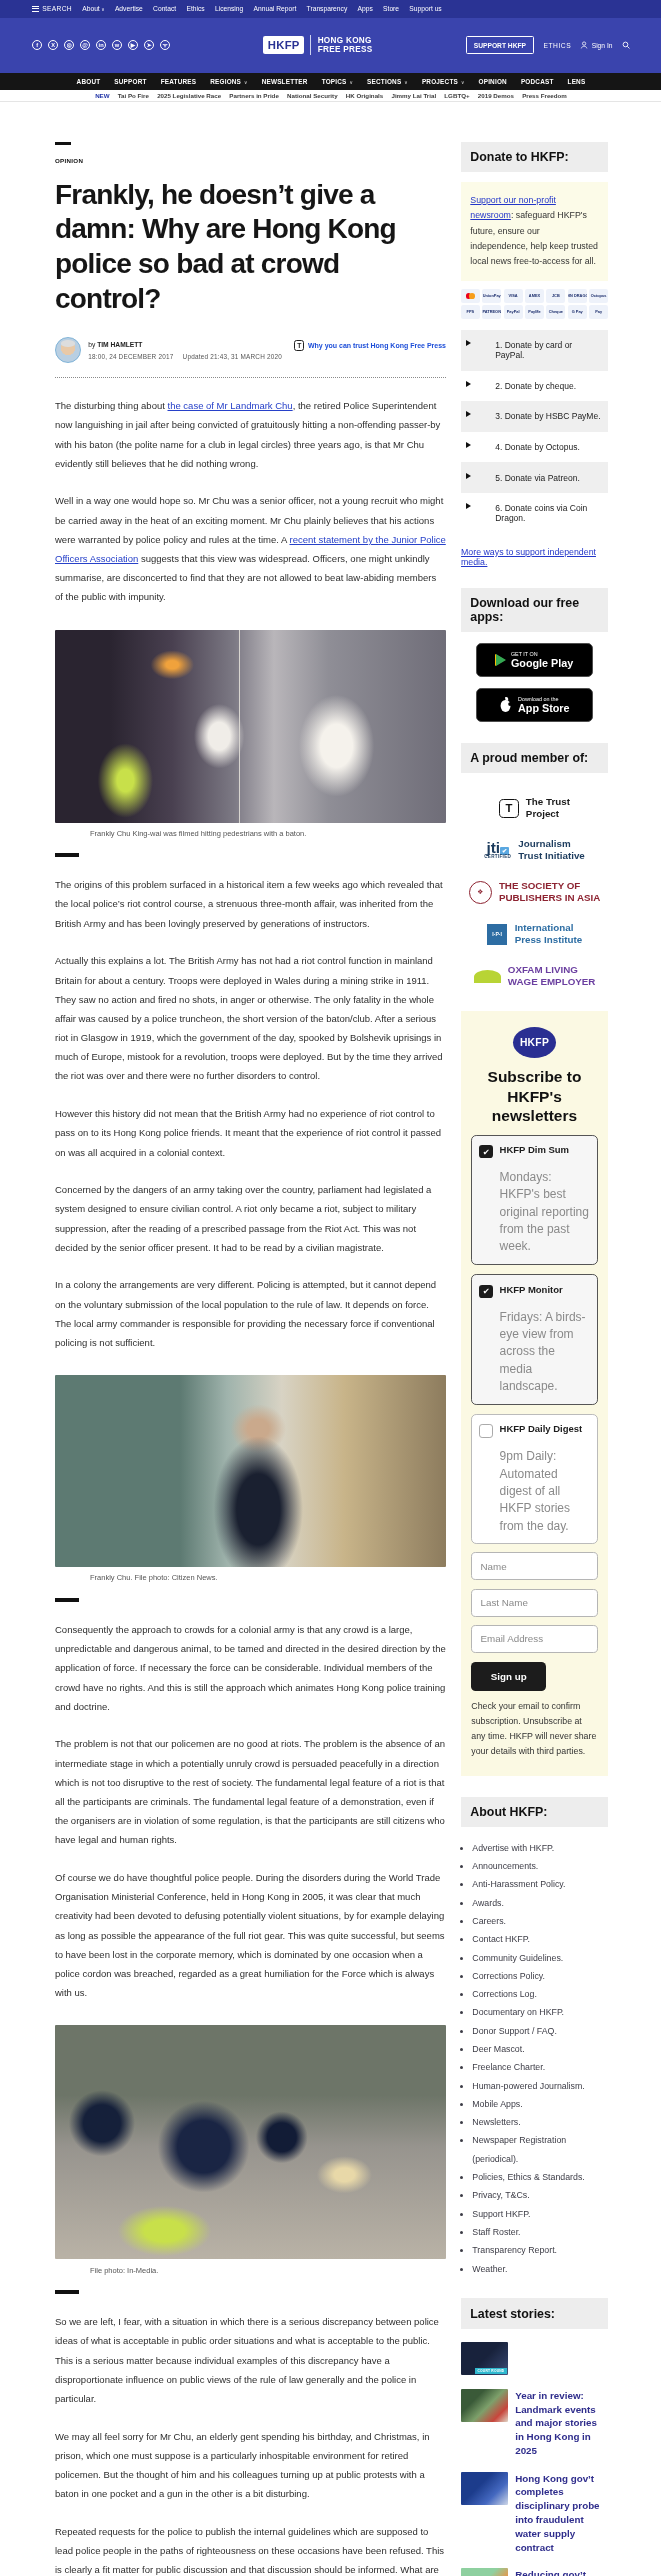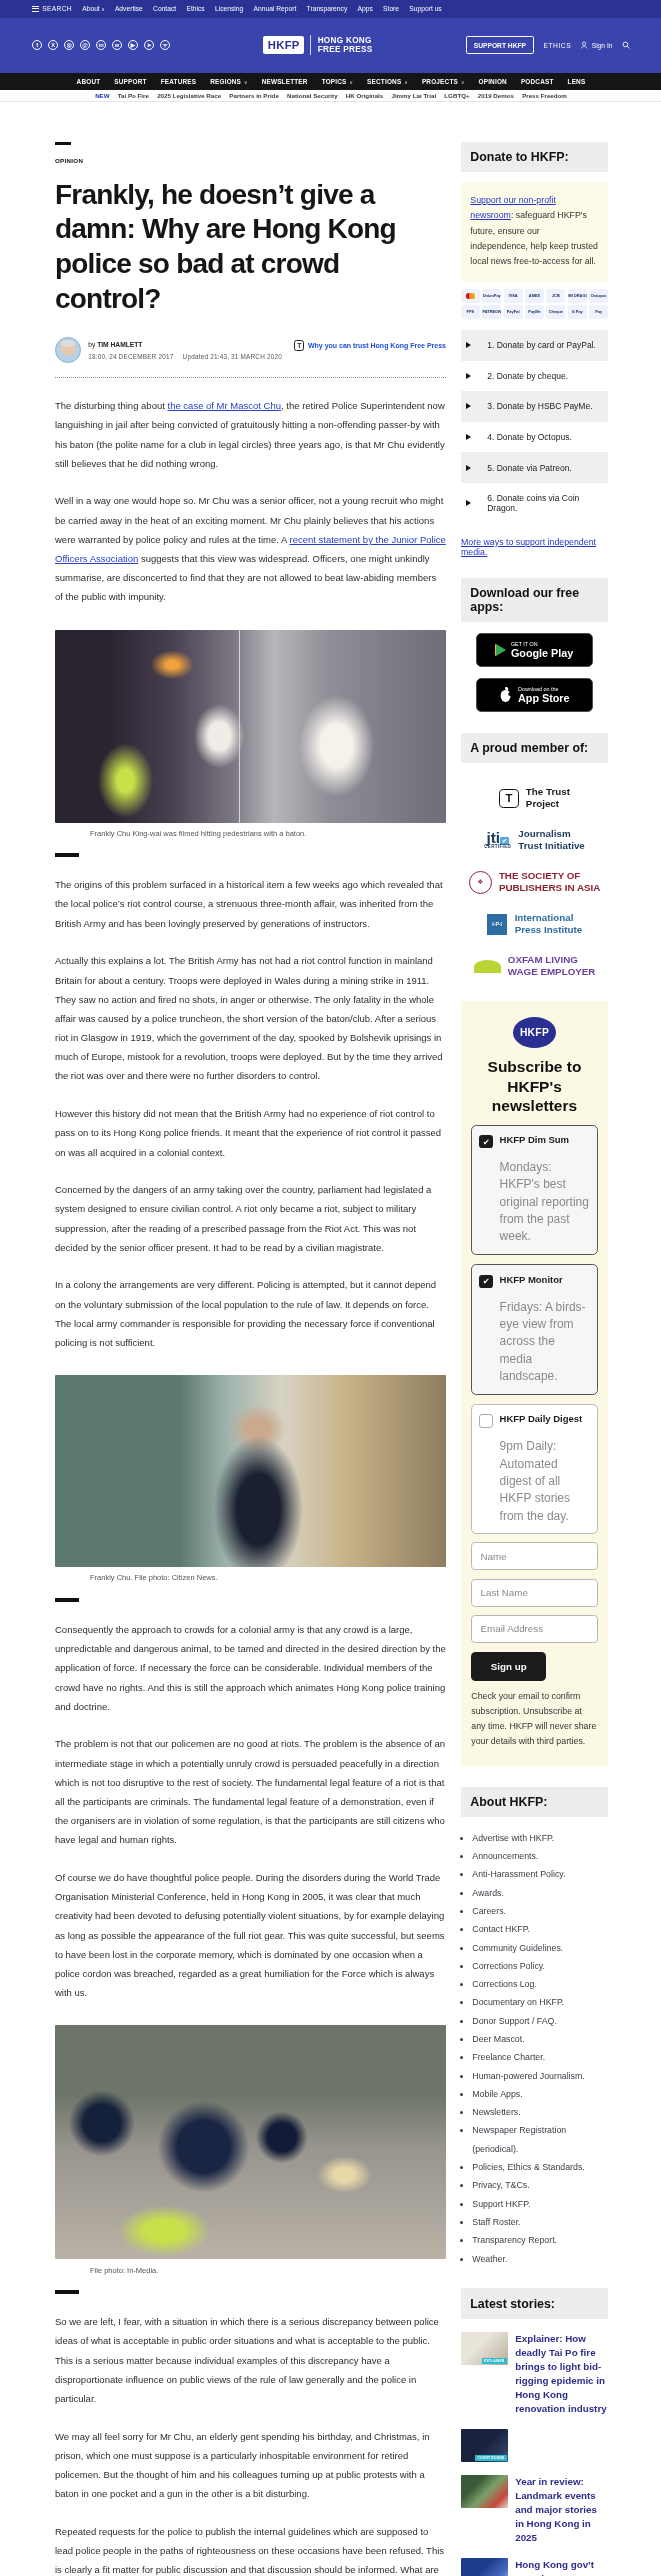--- a/index.html
+++ b/index.html
@@ -104,21 +104,21 @@
   .sidebar { padding-top:40px; }
   .side-header { background:#ededed; padding:8.2px 9.3px; font-size:12.4px; font-weight:800; color:#111; margin-top:20.6px; }
   .side-header.first { margin-top:0; }
   .pitch-box { background:#fcfbe8; padding:11.3px 9.3px; font-size:8.8px; line-height:1.75; color:#333; margin-top:9.3px; }
   .pitch-box a { color:#2336c9; text-decoration:underline; cursor:pointer; }
   .pay-grid { display:grid; grid-template-columns:repeat(7,1fr); gap:2.6px; margin-top:8.2px; }
   .pay-cell { background:#eef2fa; border-radius:2.1px; height:13.4px; display:flex; align-items:center; justify-content:center; font-size:3.9px; font-weight:800; color:#1a2c6b; overflow:hidden; white-space:nowrap; }
   .mc-circles { display:flex; } .mc-circles i { width:5.7px; height:5.7px; border-radius:50%; display:block; }
   .mc-circles i:first-child { background:#eb001b; } .mc-circles i:last-child { background:#f79e1b; margin-left:-2.1px; }
   .don-acc { margin-top:11.3px; }
-  .acc-item { display:flex; align-items:center; gap:16px; padding:10.3px 5.2px; font-size:8.5px; color:#222; cursor:pointer; }
+  .acc-item { display:flex; gap:24px; padding:10.3px 5.2px; font-size:8.5px; color:#222; cursor:pointer; }
   .acc-item:nth-child(odd) { background:#efefef; }
   .acc-arrow { width:0; height:0; border-top:3.6px solid transparent; border-bottom:3.6px solid transparent; border-left:5.2px solid #111; flex:none; }
   .more-link { display:block; margin-top:13.4px; font-size:8.8px; color:#2336c9; text-decoration:underline; cursor:pointer; }
   .side-badge { display:flex; align-items:center; justify-content:center; gap:5.2px; background:#000; border:0.5px solid #4d4d4d; border-radius:5.2px; width:117px; height:34px; margin:11.3px auto 0; color:#fff; cursor:pointer; }
   .side-badge .txt small { display:block; font-size:5.4px; } .side-badge .txt b { font-size:10.8px; }
   .side-badge .gp-tri { border-top-width:6.7px; border-bottom-width:6.7px; border-left-width:10.3px; }
   .side-badge .apple-glyph { transform:scale(.75); }
   .proud-list { padding:5.2px 0 0; }
   .proud-item { display:flex; align-items:center; gap:7.2px; justify-content:center; margin-top:17.5px; cursor:pointer; }
   .proud-item .big { font-size:9.8px; font-weight:700; color:#1c1c1c; line-height:1.25; }
@@ -276,21 +276,21 @@
           </div>
         </div>
       </div>
       <div class="trust-link">
         <span class="t-icon">T</span>
         <span>Why you can trust Hong Kong Free Press</span>
       </div>
     </div>
 
     <div id="article-body">
-        <p class="body-p">The disturbing thing about <a>the case of Mr Mascot Chu</a>, the retired Police Superintendent now languishing in jail after being convicted of gratuitously hitting a non-offending passer-by with his baton (the polite name for a club in legal circles) three years ago, is that Mr Chu evidently still believes that he did nothing wrong.</p>
+        <p class="body-p">The disturbing thing about <a>the case of Mr Landmark Chu</a>, the retired Police Superintendent now languishing in jail after being convicted of gratuitously hitting a non-offending passer-by with his baton (the polite name for a club in legal circles) three years ago, is that Mr Chu evidently still believes that he did nothing wrong.</p>
         <p class="body-p">Well in a way one would hope so. Mr Chu was a senior officer, not a young recruit who might be carried away in the heat of an exciting moment. Mr Chu plainly believes that his actions were warranted by police policy and rules at the time. A <a>recent statement by the Junior Police Officers Association</a> suggests that this view was widespread. Officers, one might unkindly summarise, are disconcerted to find that they are not allowed to beat law-abiding members of the public with impunity.</p>
         <div class="photo photo1"></div>
         <div class="photo-caption">Frankly Chu King-wai was filmed hitting pedestrians with a baton.</div>
         <div class="inline-sep"></div>
         <p class="body-p">The origins of this problem surfaced in a historical item a few weeks ago which revealed that the local police’s riot control course, a strenuous three-month affair, was inherited from the British Army and has been lovingly preserved by generations of instructors.</p>
         <p class="body-p">Actually this explains a lot. The British Army has not had a riot control function in mainland Britain for about a century. Troops were deployed in Wales during a mining strike in 1911. They saw no action and fired no shots, in anger or otherwise. The only fatality in the whole affair was caused by a police truncheon, the short version of the baton/club. After a serious riot in Glasgow in 1919, which the government of the day, spooked by Bolshevik uprisings in much of Europe, mistook for a revolution, troops were deployed. But by the time they arrived the riot was over and there were no further disorders to control.</p>
         <p class="body-p">However this history did not mean that the British Army had no experience of riot control to pass on to its Hong Kong police friends. It meant that the experience of riot control it passed on was all acquired in a colonial context.</p>
         <p class="body-p">Concerned by the dangers of an army taking over the country, parliament had legislated a system designed to ensure civilian control. A riot only became a riot, subject to military suppression, after the reading of a prescribed passage from the Riot Act. This was not decided by the senior officer present. It had to be read by a civilian magistrate.</p>
         <p class="body-p">In a colony the arrangements are very different. Policing is attempted, but it cannot depend on the voluntary submission of the local population to the rule of law. It depends on force. The local army commander is responsible for providing the necessary force if conventional policing is not sufficient.</p>
         <div class="photo photo2"></div>
@@ -451,26 +451,20 @@
         <li>Privacy, T&amp;Cs.</li>
         <li>Support HKFP.</li>
         <li>Staff Roster.</li>
         <li>Transparency Report.</li>
         <li>Weather.</li>
       </ul>
 
     <div class="side-header">Latest stories:</div>
     <div id="latest-list">
         <div class="story-item">
-          <div class="story-thumb thumb-g1">
-            <span class="story-tag">EXPLAINER</span>
-          </div>
-          <div class="story-title">Explainer: How deadly Tai Po fire brings to light bid-rigging epidemic in Hong Kong renovation industry</div>
-        </div>
-        <div class="story-item">
           <div class="story-thumb thumb-g2">
             <span class="story-tag">COURT ROUND</span>
           </div>
         </div>
         <div class="story-item">
           <div class="story-thumb thumb-g3"></div>
           <div class="story-title">Year in review: Landmark events and major stories in Hong Kong in 2025</div>
         </div>
         <div class="story-item">
           <div class="story-thumb thumb-g4"></div>

